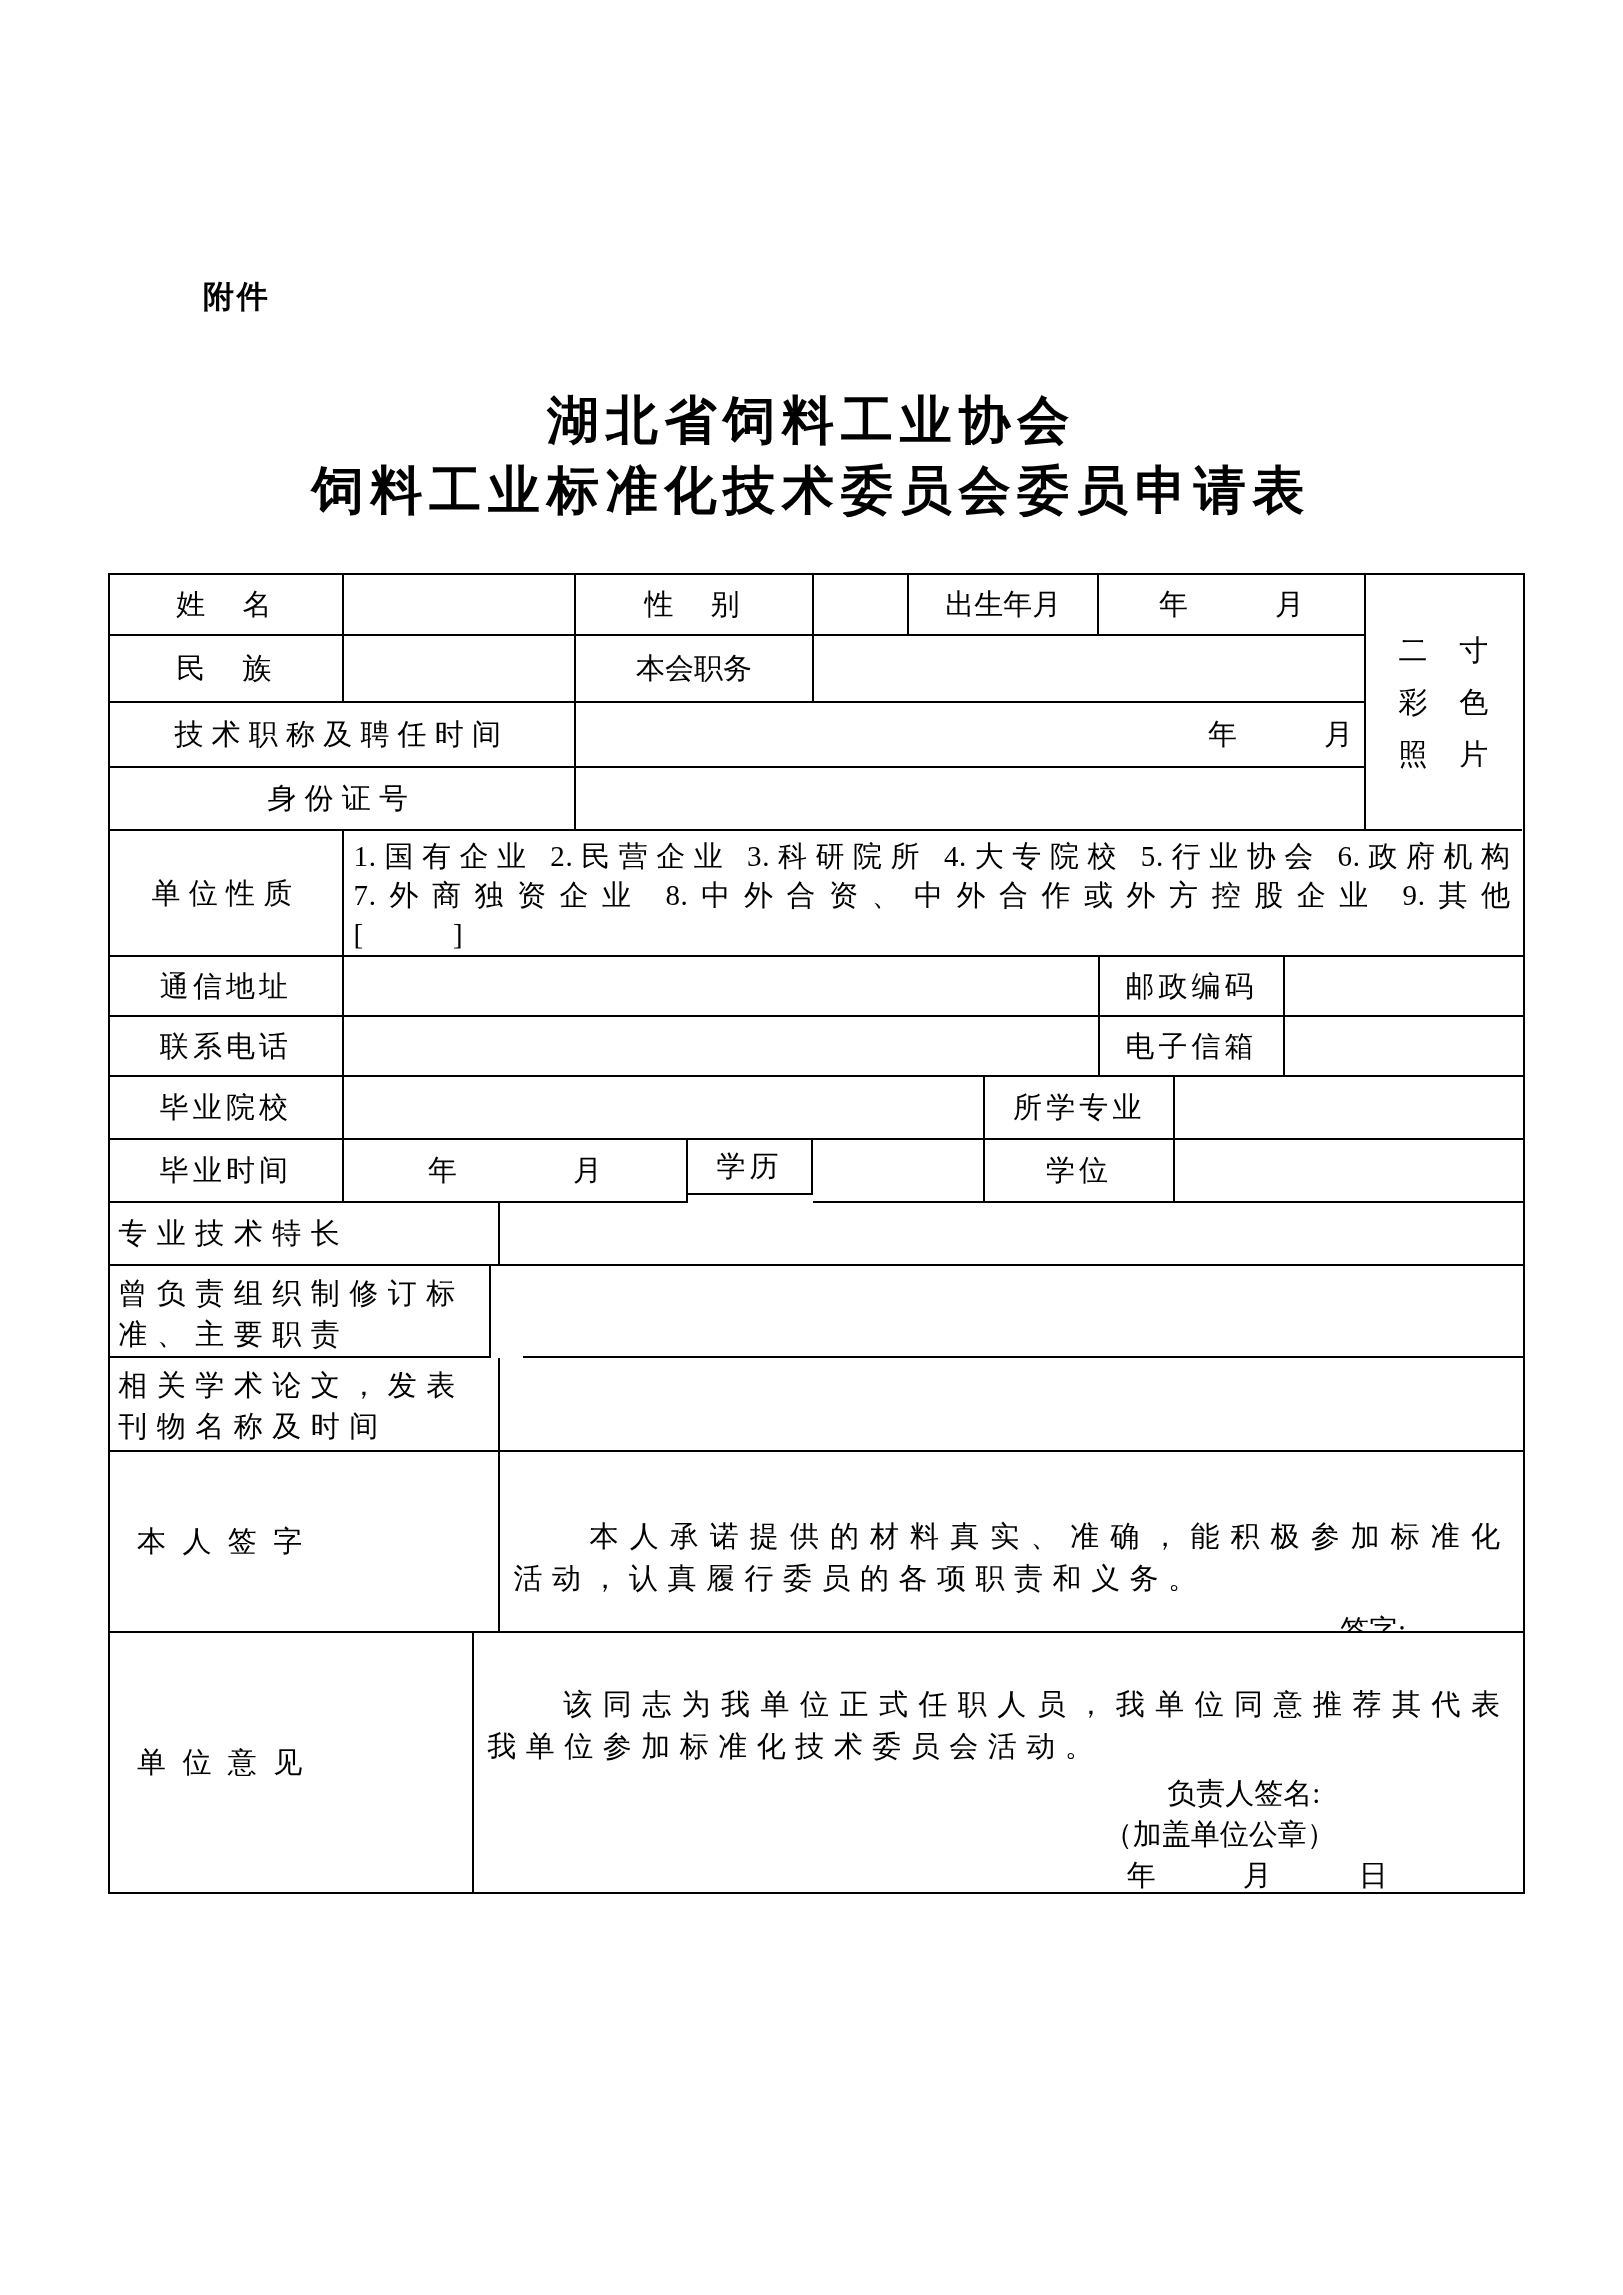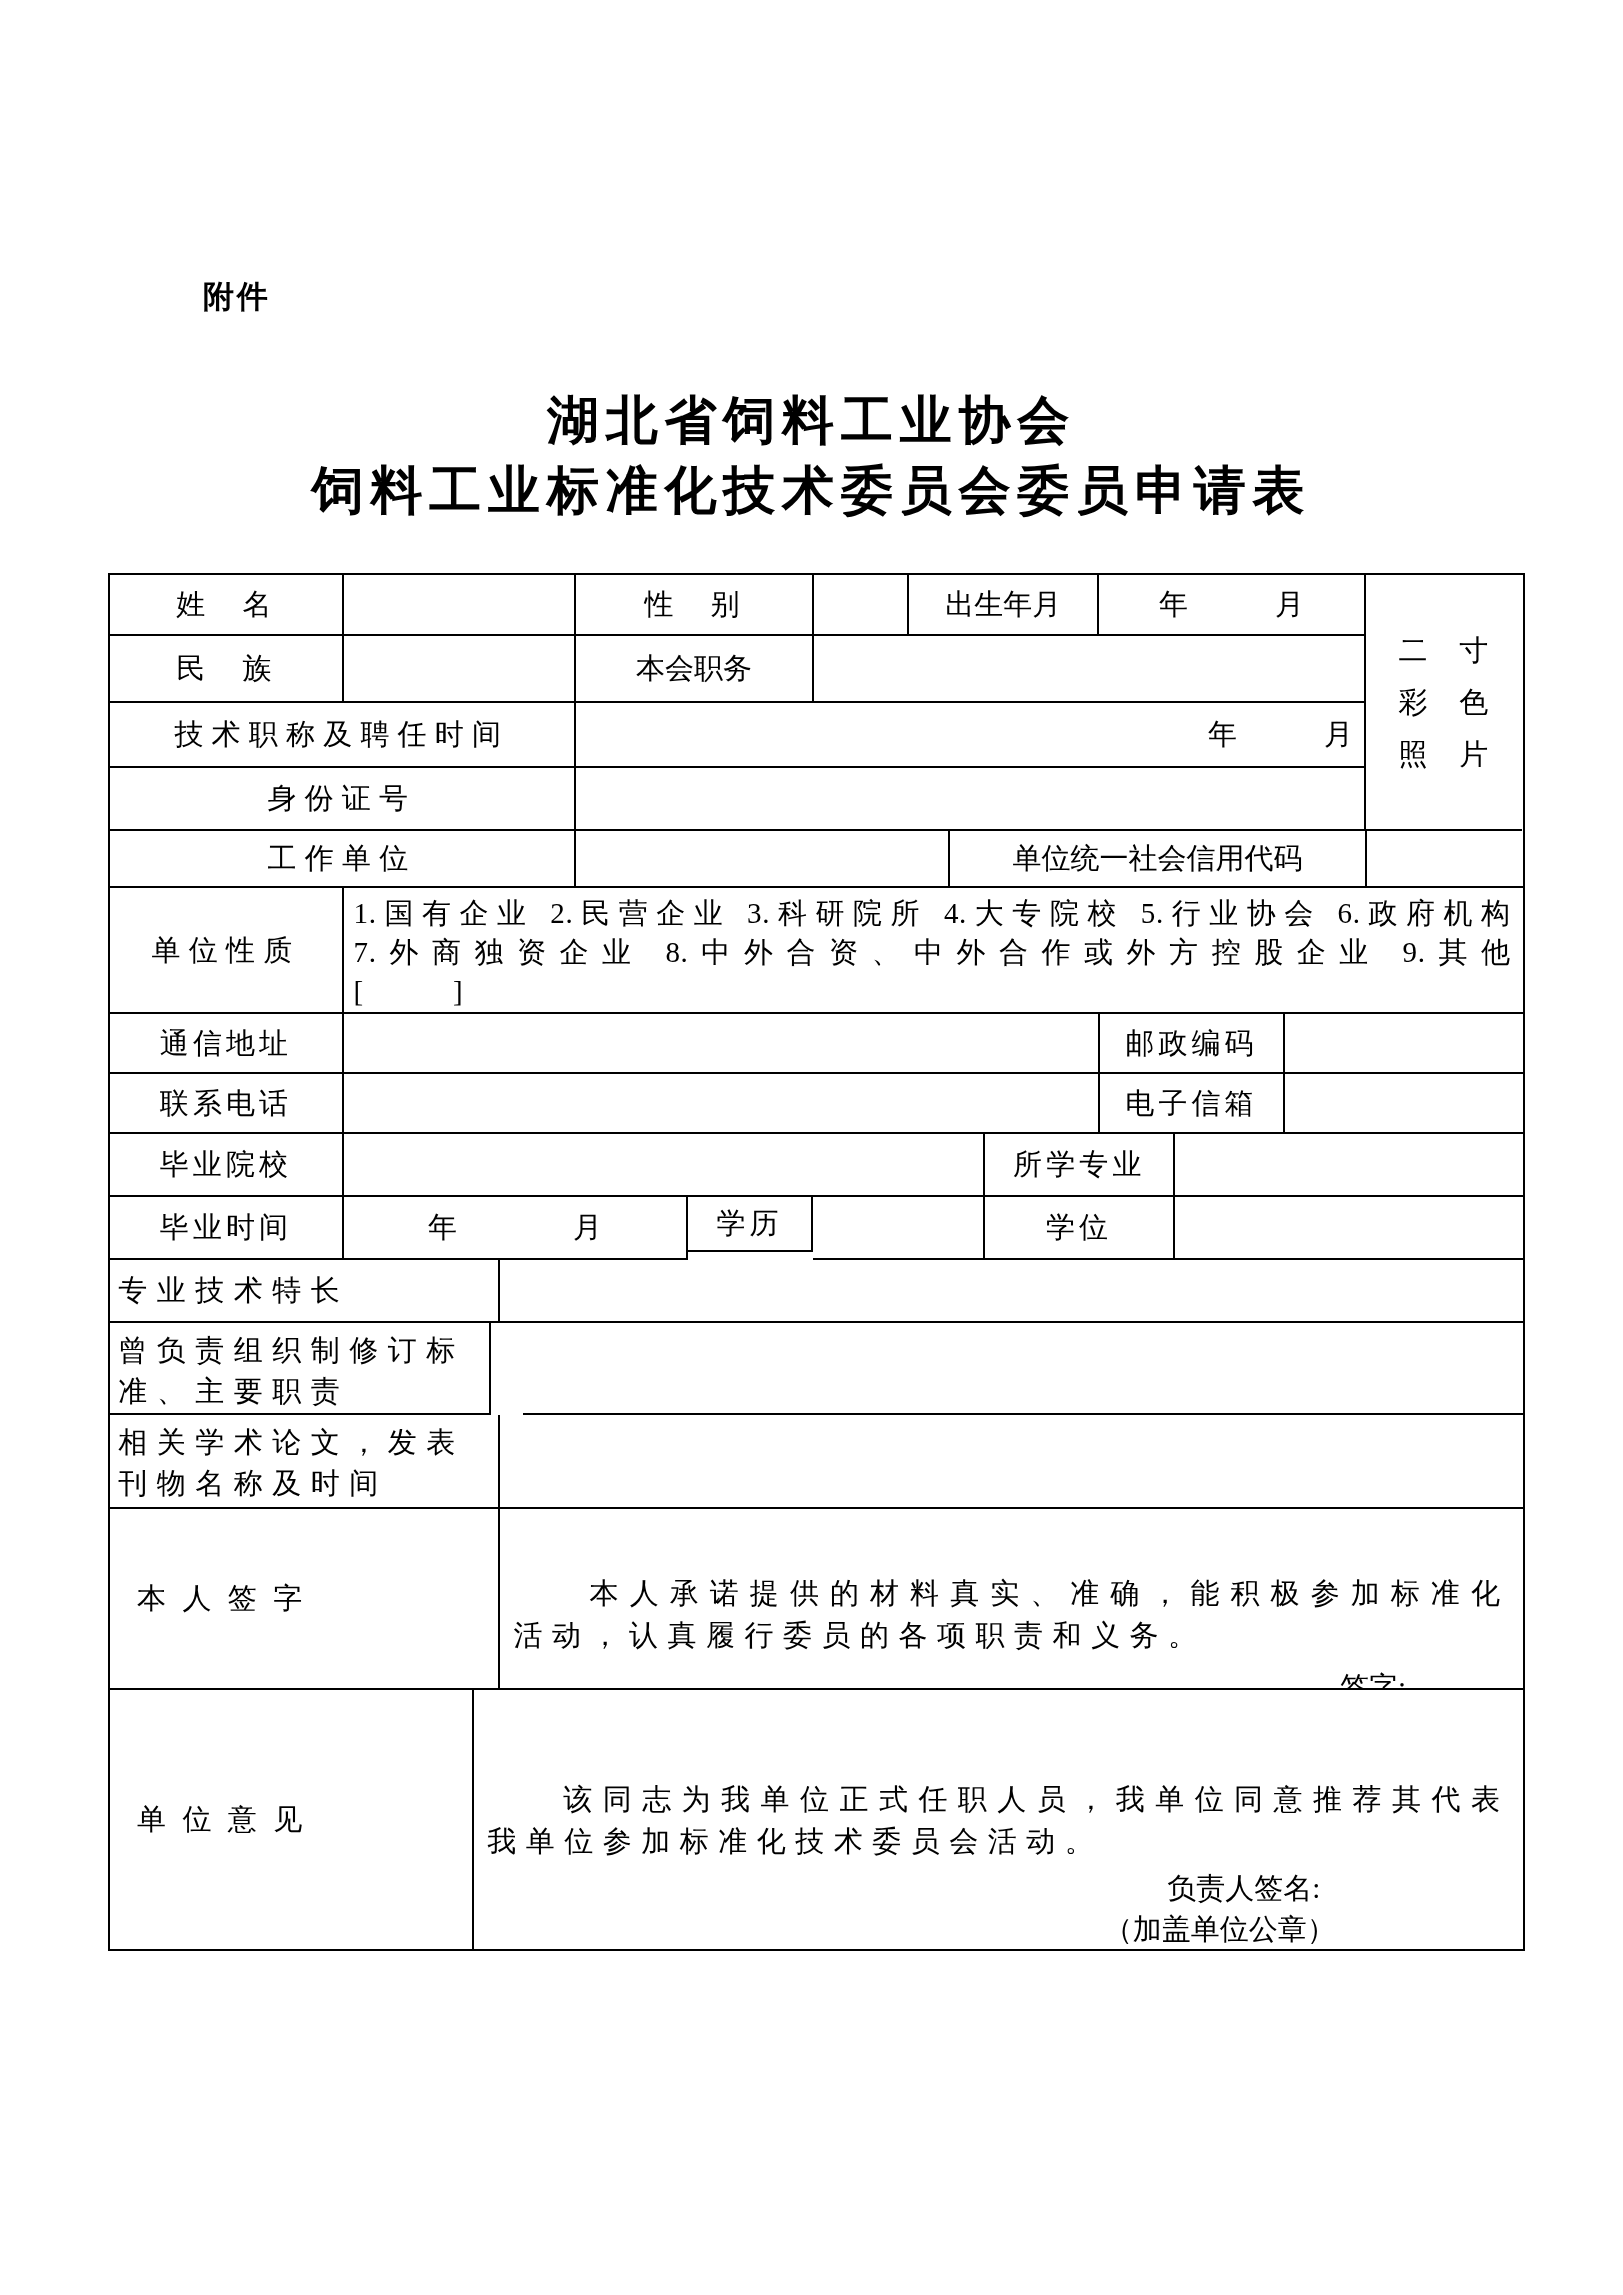--- a/index.html
+++ b/index.html
@@ -71,26 +71,20 @@
           <div class="cell" style="width:791px;height:63px;"></div>
         </div>
       </div>
       <div class="photo">
         <div>二　寸</div>
         <div>彩　色</div>
         <div>照　片</div>
       </div>
     </div>
 
-    <div class="row" style="height:57px;">
-      <div class="cell labW" style="width:466px;height:57px;">工作单位</div>
-      <div class="cell" style="width:374px;height:57px;"></div>
-      <div class="cell" style="width:417px;height:57px;">单位统一社会信用代码</div>
-      <div class="cell noR" style="width:156px;height:57px;"></div>
-    </div>
 
     <div class="row" style="height:126px;">
       <div class="cell labW" style="width:234px;height:126px;">单位性质</div>
       <div class="cell noR nature" style="width:1179px;height:126px;">
         <div class="jlast">1.国有企业 2.民营企业 3.科研院所 4.大专院校 5.行业协会 6.政府机构</div>
         <div class="jlast">7.外商独资企业 8.中外合资、中外合作或外方控股企业 9.其他</div>
         <div>[　　　]</div>
       </div>
     </div>
 
@@ -142,21 +136,21 @@
     <div class="row" style="height:181px;">
       <div class="cell left" style="width:390px;height:181px;letter-spacing:16.4px;padding-left:27px;">本人签字</div>
       <div class="cell noR bigcell" style="width:1023px;height:181px;padding-top:29px;">
         <div class="para">本人承诺提供的材料真实、准确，能积极参加标准化活动，认真履行委员的各项职责和义务。</div>
         <div class="signline" style="margin-left:723px;margin-top:11px;">签字:</div>
       </div>
     </div>
 
     <div class="row noB" style="height:259px;">
       <div class="cell left noB" style="width:390px;height:259px;letter-spacing:16.4px;padding-left:27px;">单位意见</div>
-      <div class="cell noR noB bigcell" style="width:1130px;height:259px;padding-top:54px;">
+      <div class="cell noR noB bigcell" style="width:1130px;height:259px;padding-top:16px;">
         <div class="para">该同志为我单位正式任职人员，我单位同意推荐其代表我单位参加标准化技术委员会活动。</div>
         <div class="signline" style="margin-left:491px;margin-top:5.5px;">负责人签名:</div>
         <div class="signline" style="margin-left:443px;">（加盖单位公章）</div>
         <div class="signline" style="margin-left:518px;">年　　　月　　　日</div>
       </div>
     </div>
 
   </div>
 </div>
 

